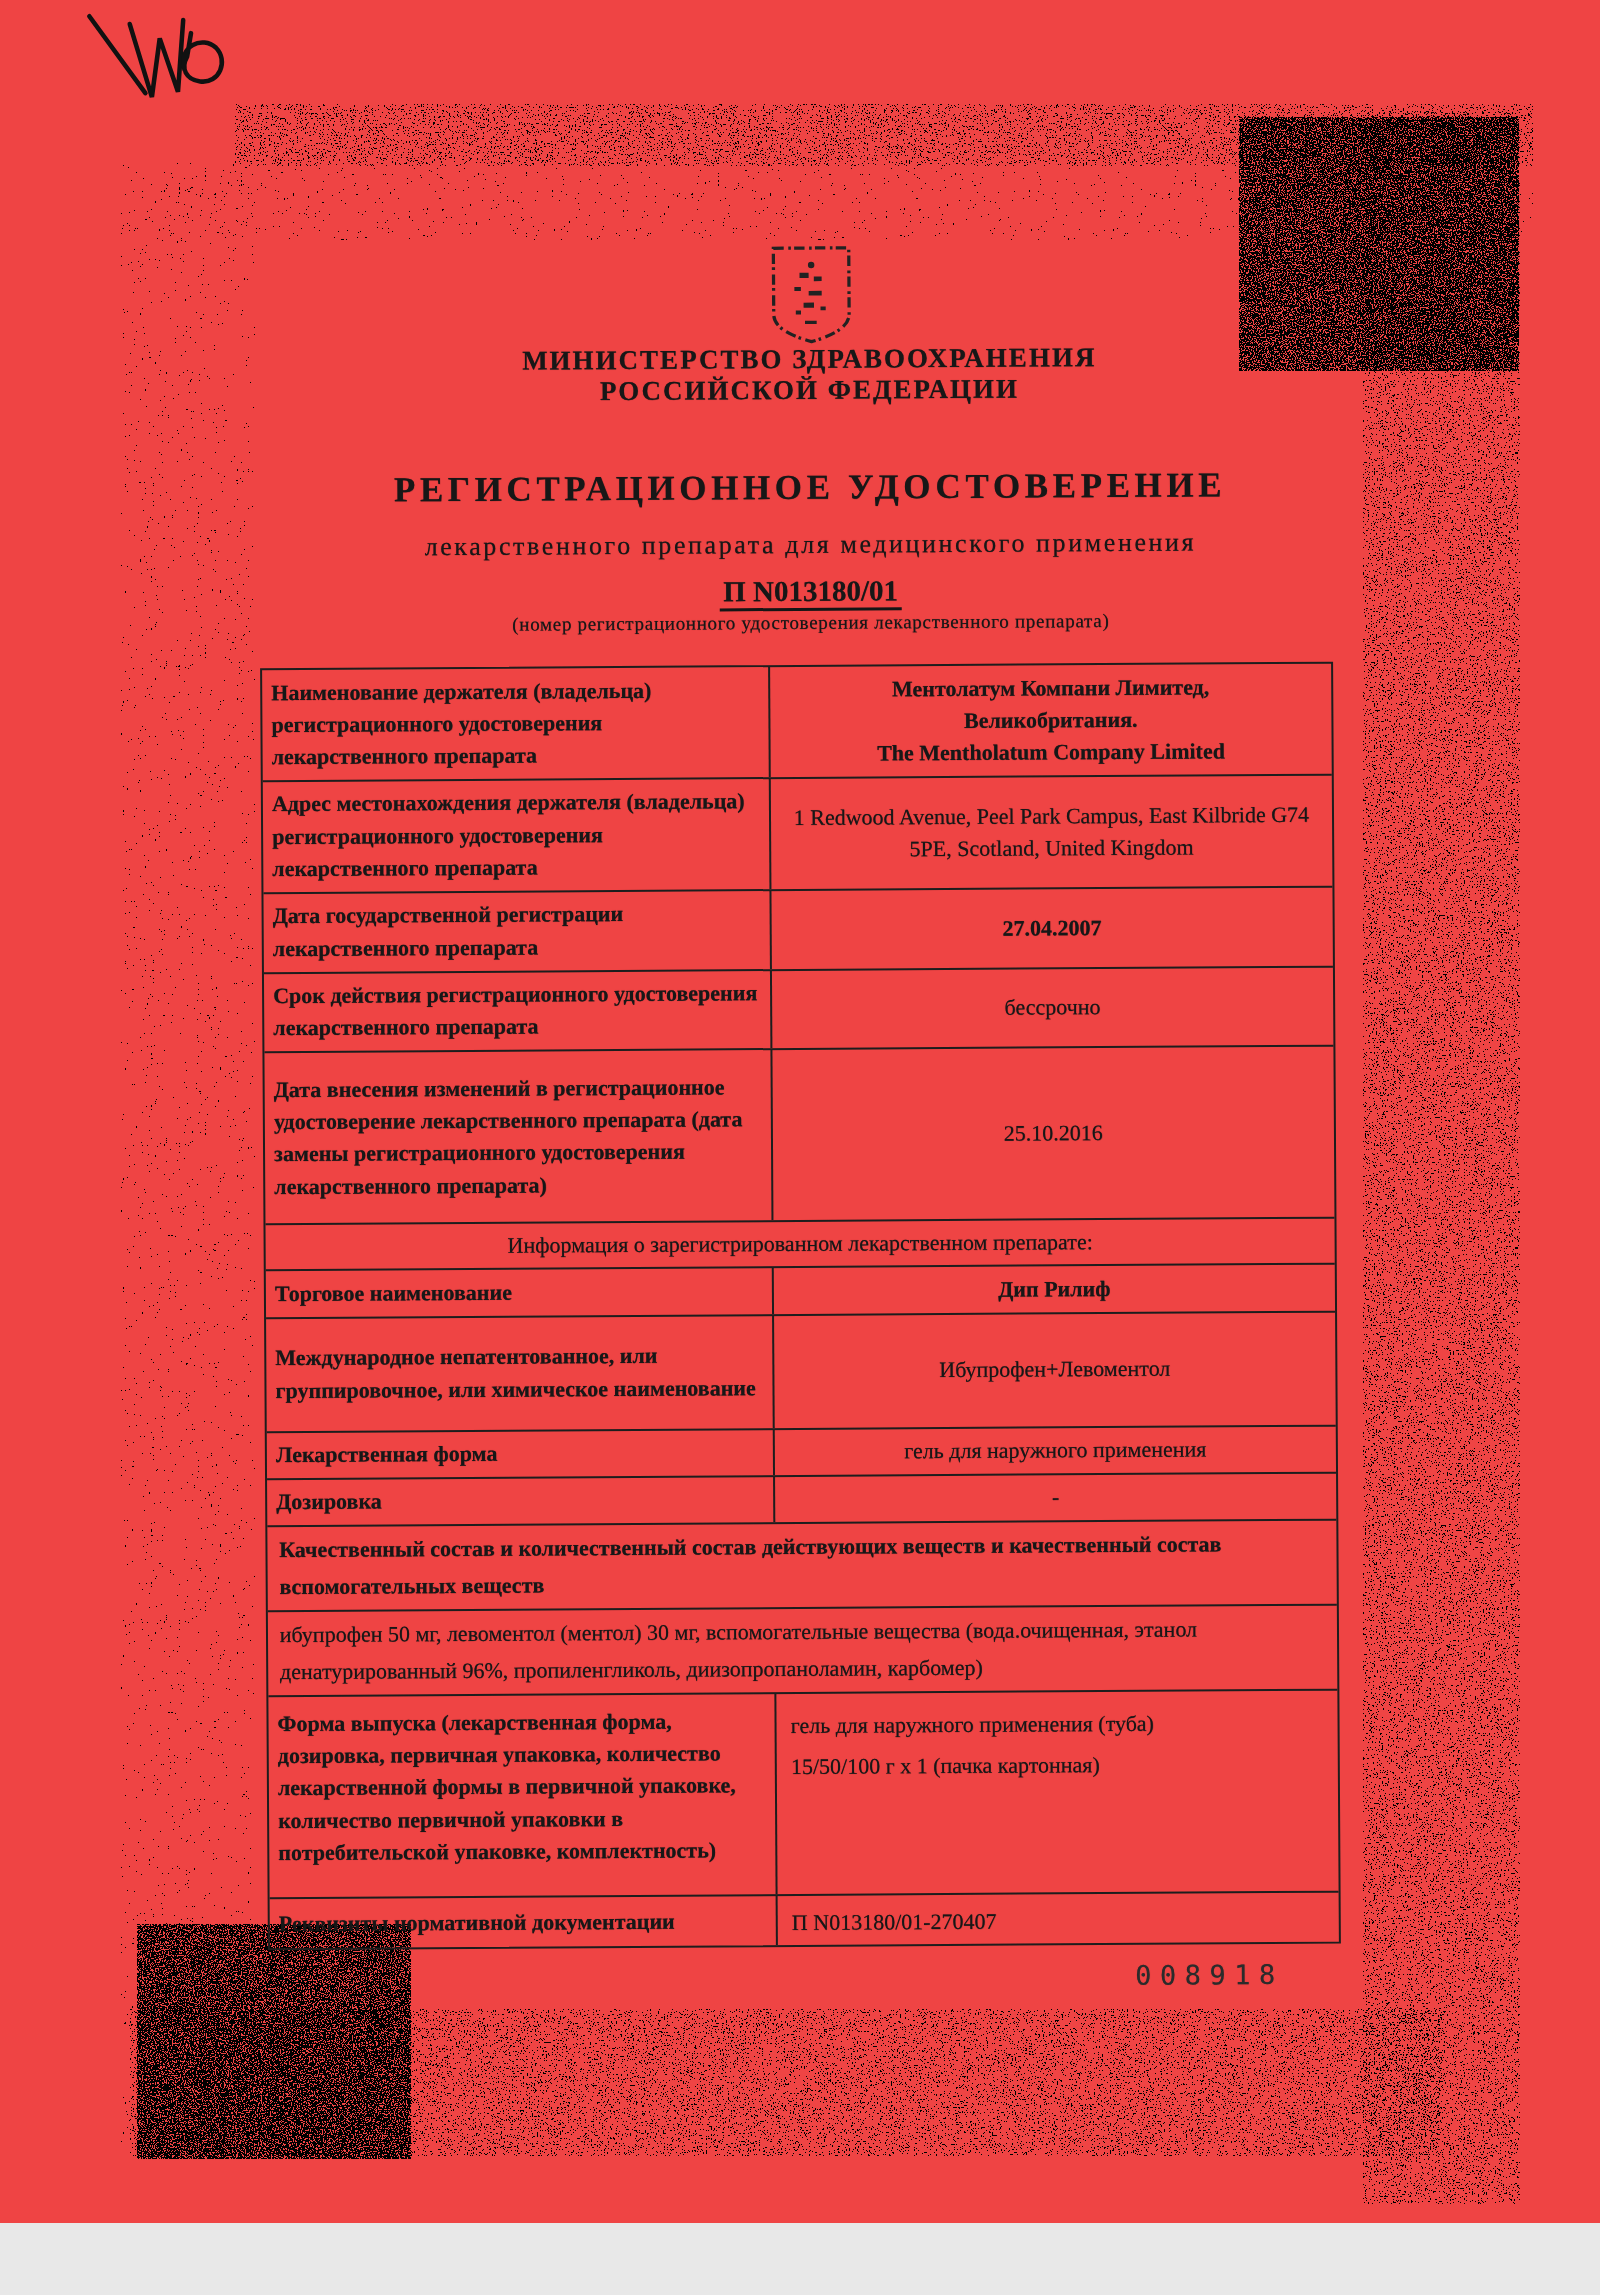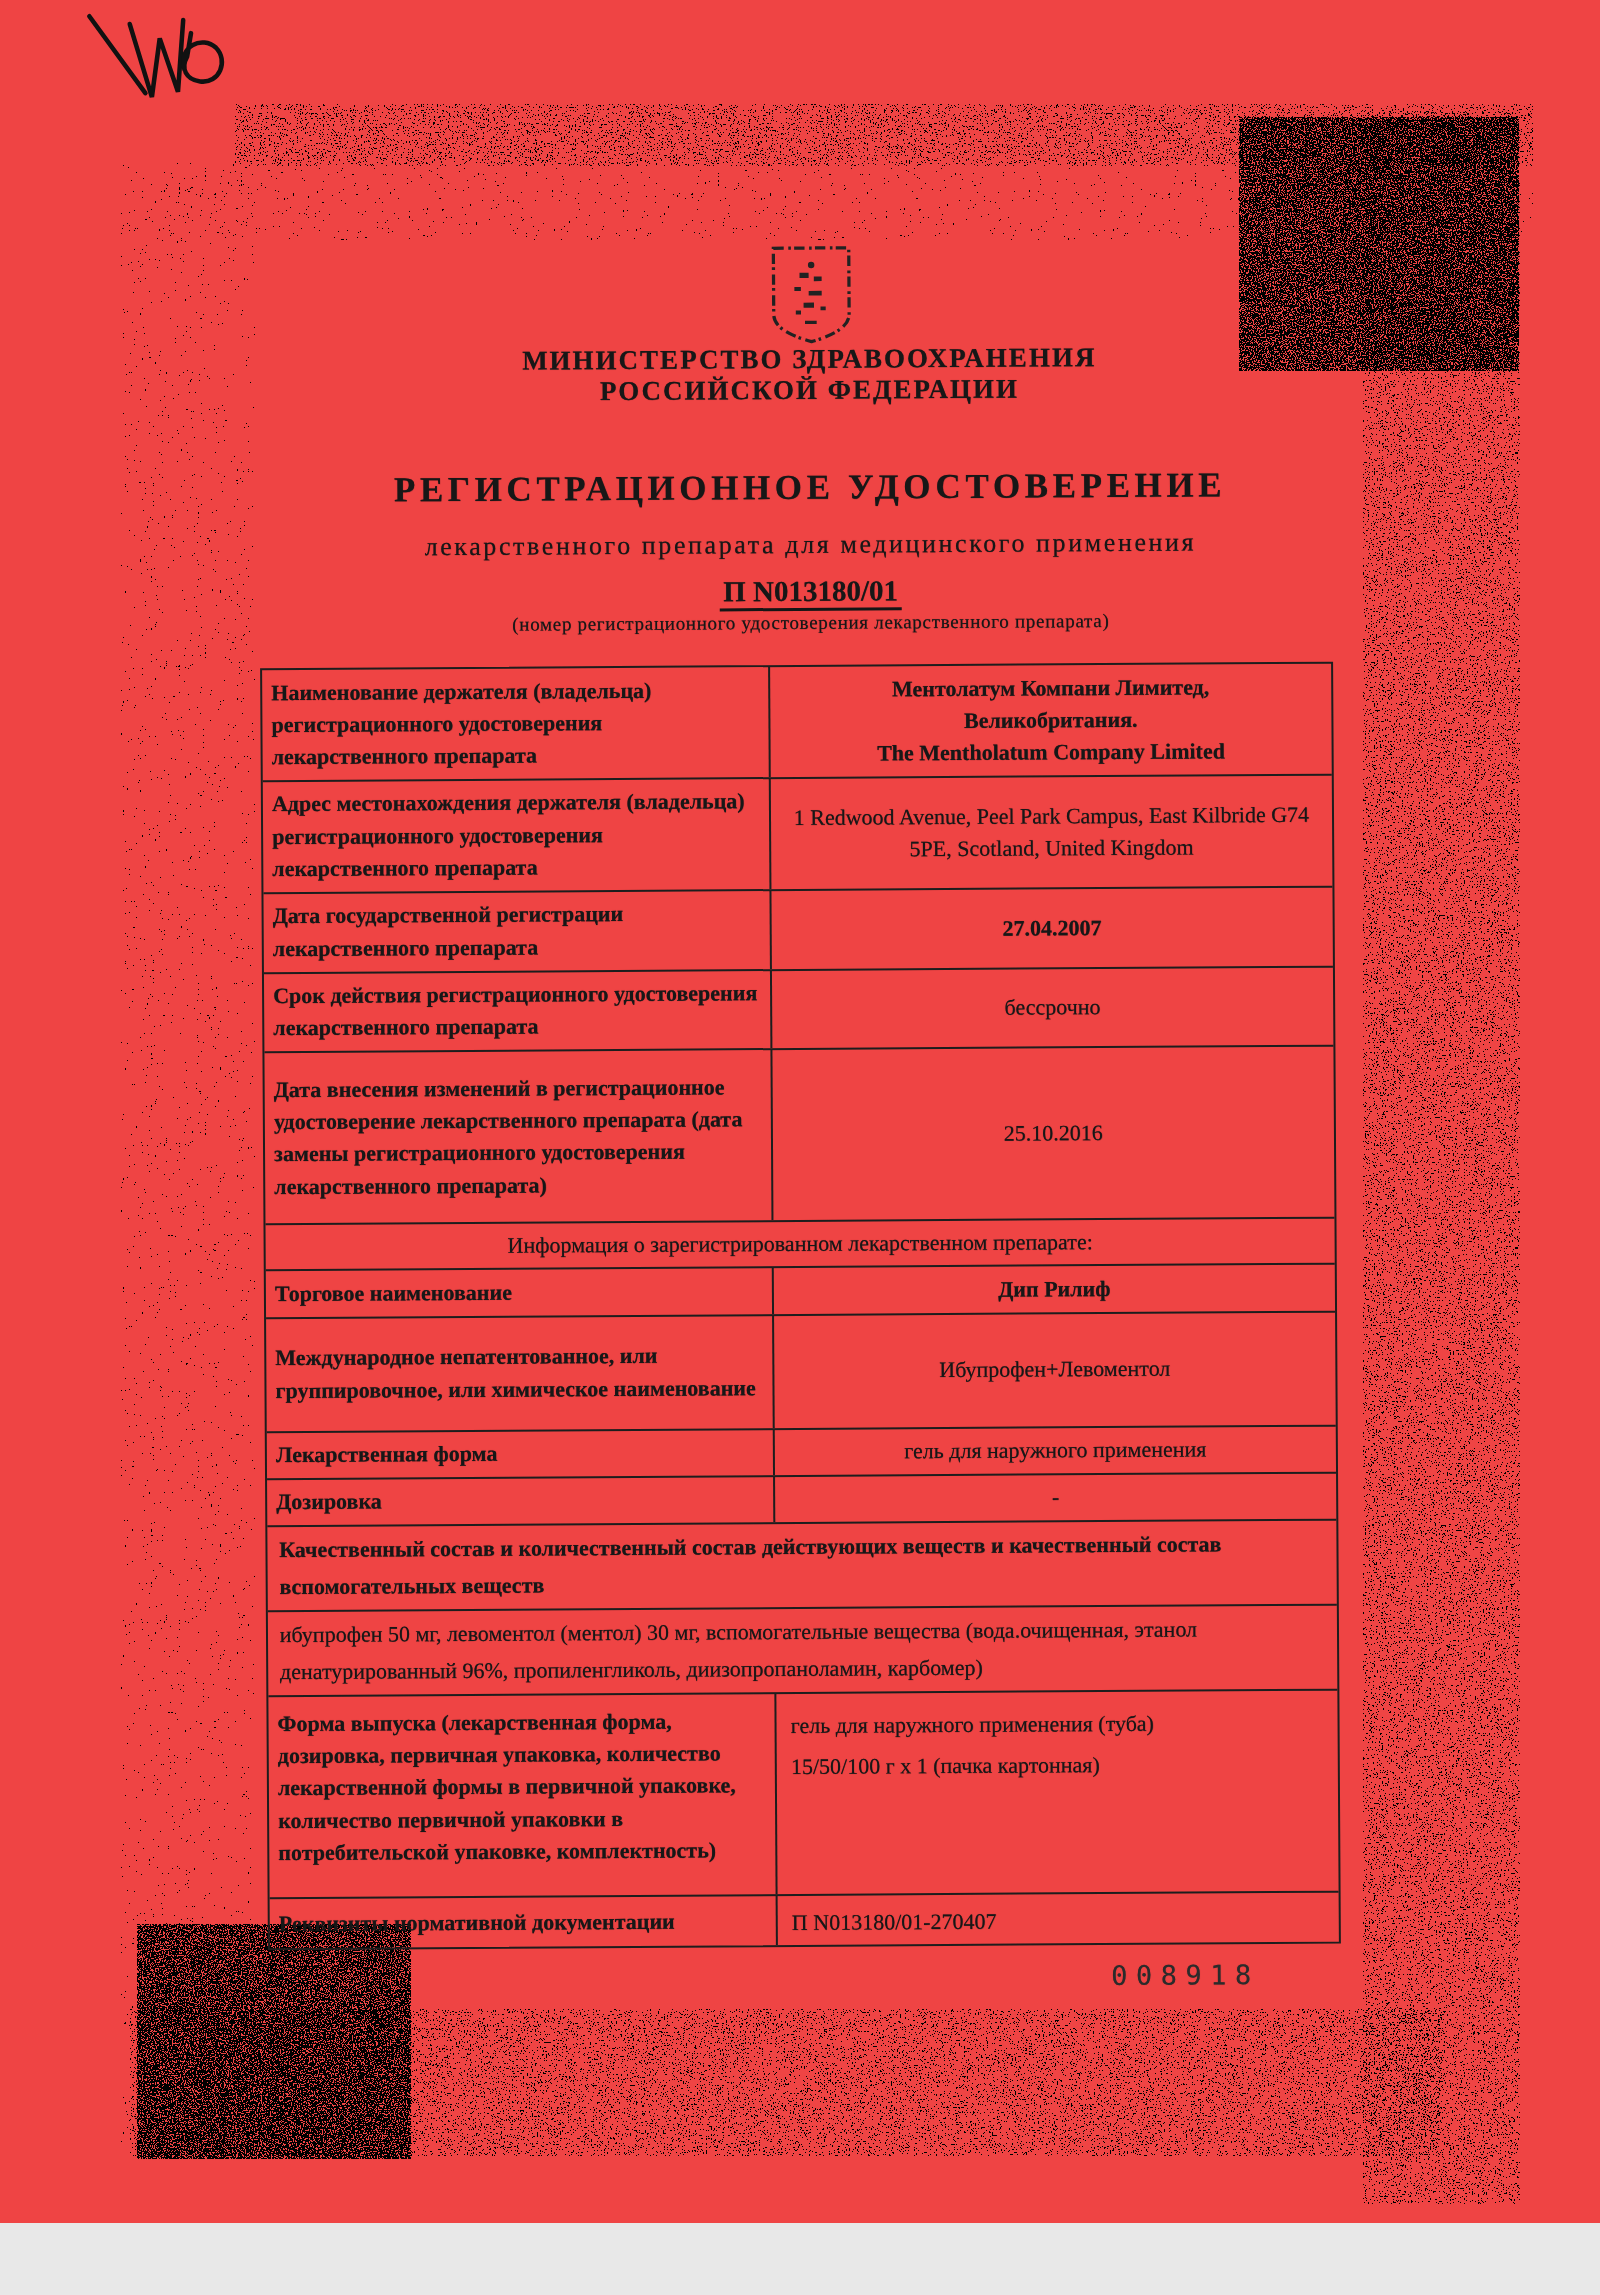--- a/index.html
+++ b/index.html
@@ -47,21 +47,21 @@
   .tvalue.vbold{ font-weight:bold; }
   .tfull{
     width:100%;box-sizing:border-box;padding:5.2px 11.7px;
     display:flex;flex-direction:column;justify-content:center;text-align:center;
   }
   .tfull.leftblock{ text-align:left;line-height:1.65; }
   .tfull.bold{ font-weight:bold; }
   .wide-lines{ line-height:1.9; }
 
   .serial{
-    position:absolute;left:1103px;top:1962px;
+    position:absolute;left:1127px;top:1962px;
     font-family:"DejaVu Sans Mono","Liberation Mono",monospace;
     font-size:27px;letter-spacing:8.5px;color:#2b2b2b;
     text-shadow:0 0 0.7px rgba(40,40,40,.6);
   }
 </style>
 </head>
 <body>
 
 <div class="page">
 

